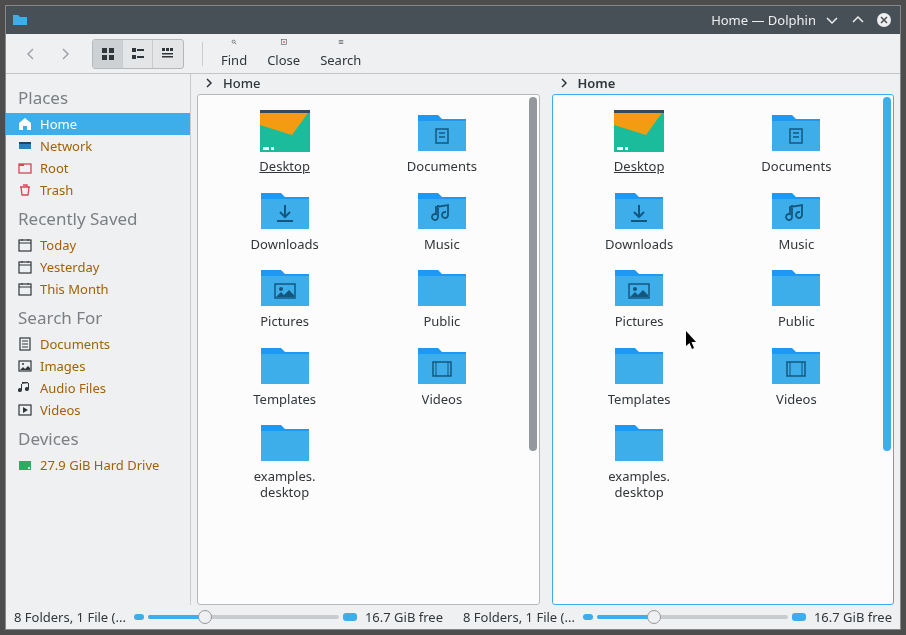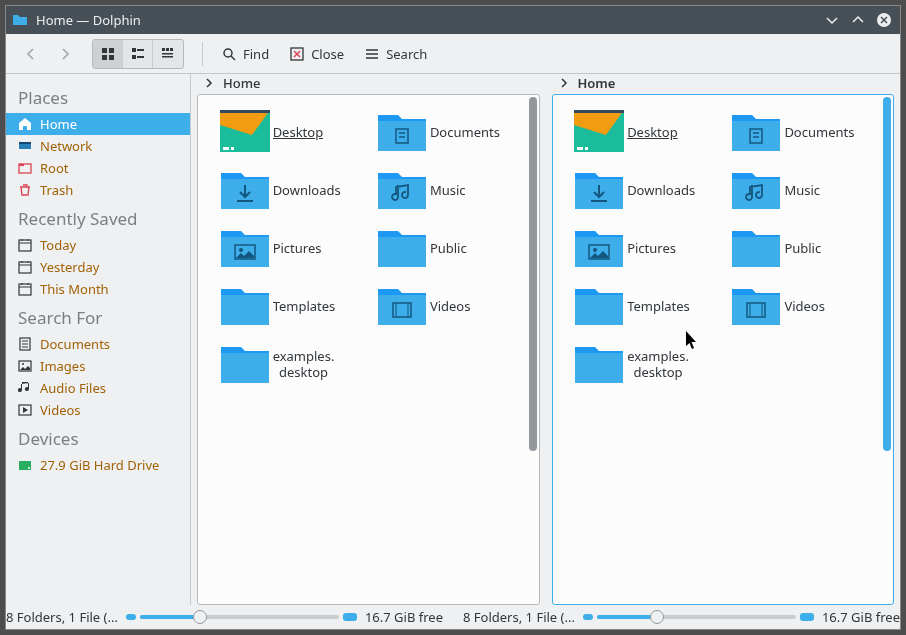--- a/index.html
+++ b/index.html
@@ -1,24 +1,24 @@
 <!DOCTYPE html>
 <html><head>
 <meta charset="utf-8">
 <style>
 * { box-sizing: border-box; margin: 0; padding: 0; font-family: "Noto Sans", "Segoe UI", sans-serif; font-size: 13px; }
 body { width: 906px; height: 635px; background: #4d4d4d; overflow: hidden; position: relative; }
 .window { position: absolute; left: 5px; top: 5px; width: 896px; height: 625px; background: #eff0f1; display: flex; flex-direction: column; border: 1px solid #888; }
 .titlebar { height: 28px; background: #475057; display: flex; align-items: center; color: #eee; padding: 0 6px; }
 .titlebar .app-icon { width: 16px; height: 16px; margin-right: 8px; }
-.titlebar .title { flex: 1; text-align: left; font-size: 13px; color: #eee; }
+.titlebar .title { flex: 1; text-align: right; font-size: 13px; color: #eee; }
 .titlebar .win-btn { width: 20px; height: 20px; margin-left: 6px; display: flex; align-items: center; justify-content: center; cursor: pointer; }
 .titlebar .win-btn svg { width: 16px; height: 16px; }
 .toolbar { height: 40px; background: #eff0f1; border-bottom: 1px solid #c2c6c9; display: flex; align-items: center; padding: 0 10px; gap: 4px; }
-.tb-btn { height: 30px; padding: 0 8px; display: flex; align-items: center; gap: 6px; border-radius: 3px; cursor: pointer; color: #31363b; }
+.tb-btn { height: 30px; padding: 0 8px; display: flex; align-items: center; gap: 6px; border-radius: 3px; cursor: pointer; color: #31363b; flex-direction: column; }
 .tb-btn.icon-only { width: 30px; padding: 0; justify-content: center; }
 .tb-btn.disabled { color: #a0a4a8; }
 .view-group { display: flex; background: #e3e5e7; border: 1px solid #b6b9bc; border-radius: 3px; margin: 0 8px; }
 .view-group .vg-btn { width: 30px; height: 28px; display: flex; align-items: center; justify-content: center; cursor: pointer; border-right: 1px solid #c9cccf; }
 .view-group .vg-btn:last-child { border-right: none; }
 .view-group .vg-btn.active { background: #cdd1d4; }
 .tb-sep { width: 1px; height: 24px; background: #c9cccf; margin: 0 6px; }
 .body { flex: 1; display: flex; min-height: 0; }
 .sidebar { width: 185px; background: #eff0f1; border-right: 1px solid #c9cccf; padding: 6px 0; overflow-y: auto; }
 .side-head { padding: 6px 12px 4px; color: #7b7f83; font-size: 17px; }
@@ -26,28 +26,28 @@
 .side-item.active { background: #3daee9; color: #fff; }
 .side-item .si-icon { width: 14px; height: 14px; flex-shrink: 0; }
 .panes { flex: 1; display: flex; min-height: 0; }
 .pane { flex: 1; display: flex; flex-direction: column; min-width: 0; }
 .breadcrumb { height: 20px; display: flex; align-items: center; gap: 8px; padding: 0 12px 2px; color: #31363b; }
 .breadcrumb .crumb { cursor: pointer; font-weight: 500; }
 .file-area-wrap { flex: 1; padding: 0 6px 0 6px; min-height: 0; }
 .file-area { height: 100%; border: 1px solid #b6b9bc; border-radius: 3px; background: #fcfcfc; position: relative; display: flex; }
 .file-area.active { border: 1px solid #3daee9; }
 .file-grid { flex: 1; overflow: hidden; padding: 10px 16px; display: grid; grid-template-columns: 1fr 1fr; gap: 6px 16px; align-content: start; justify-items: center; }
-.file-item { width: 140px; display: flex; flex-direction: row; align-items: center; cursor: pointer; padding: 2px; }
+.file-item { width: 140px; display: flex; flex-direction: column; align-items: center; cursor: pointer; padding: 2px; }
 .file-item .fi-icon { width: 56px; height: 48px; display: flex; align-items: center; justify-content: center; }
 .file-item .fi-label { margin-top: 4px; font-size: 13px; color: #31363b; text-align: center; line-height: 1.2; max-width: 120px; overflow: hidden; }
 .file-item.selected .fi-label { text-decoration: underline; }
 .scroll-track { width: 8px; background: transparent; margin: 2px 2px 2px 0; position: relative; }
 .scroll-thumb { position: absolute; left: 0; width: 8px; background: #94989c; border-radius: 4px; }
 .scroll-track.blue .scroll-thumb { background: #3daee9; }
-.statusbar { height: 24px; display: flex; align-items: center; padding: 0 0; gap: 20px; font-size: 12px; color: #31363b; }
+.statusbar { height: 24px; display: flex; align-items: center; padding: 0 8px; gap: 20px; font-size: 12px; color: #31363b; }
 .status-half { flex: 1; display: flex; align-items: center; gap: 8px; min-width: 0; }
 .status-text { white-space: nowrap; overflow: hidden; text-overflow: ellipsis; }
 .zoom { flex: 1; display: flex; align-items: center; gap: 4px; }
 .zoom-track { flex: 1; height: 4px; background: #c9cccf; border-radius: 2px; position: relative; min-width: 60px; }
 .zoom-fill { position: absolute; left: 0; top: 0; height: 100%; width: 30%; background: #3daee9; border-radius: 2px; }
 .zoom-handle { position: absolute; left: 30%; top: -5px; width: 14px; height: 14px; background: #eff0f1; border: 1px solid #94989c; border-radius: 7px; transform: translateX(-50%); }
 .zoom-dot { width: 10px; height: 6px; background: #3daee9; border-radius: 3px; }
 .free-text { white-space: nowrap; }
 .cursor { position: absolute; pointer-events: none; }
 </style>

